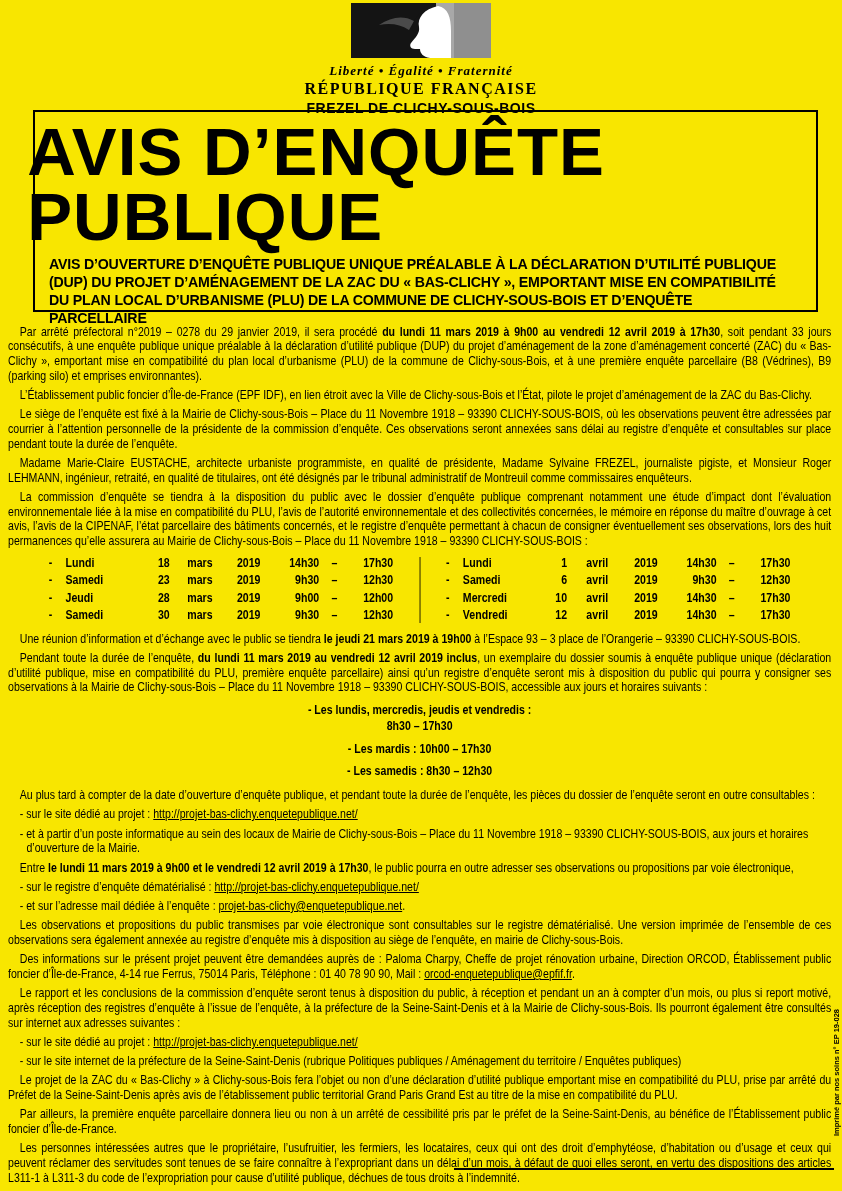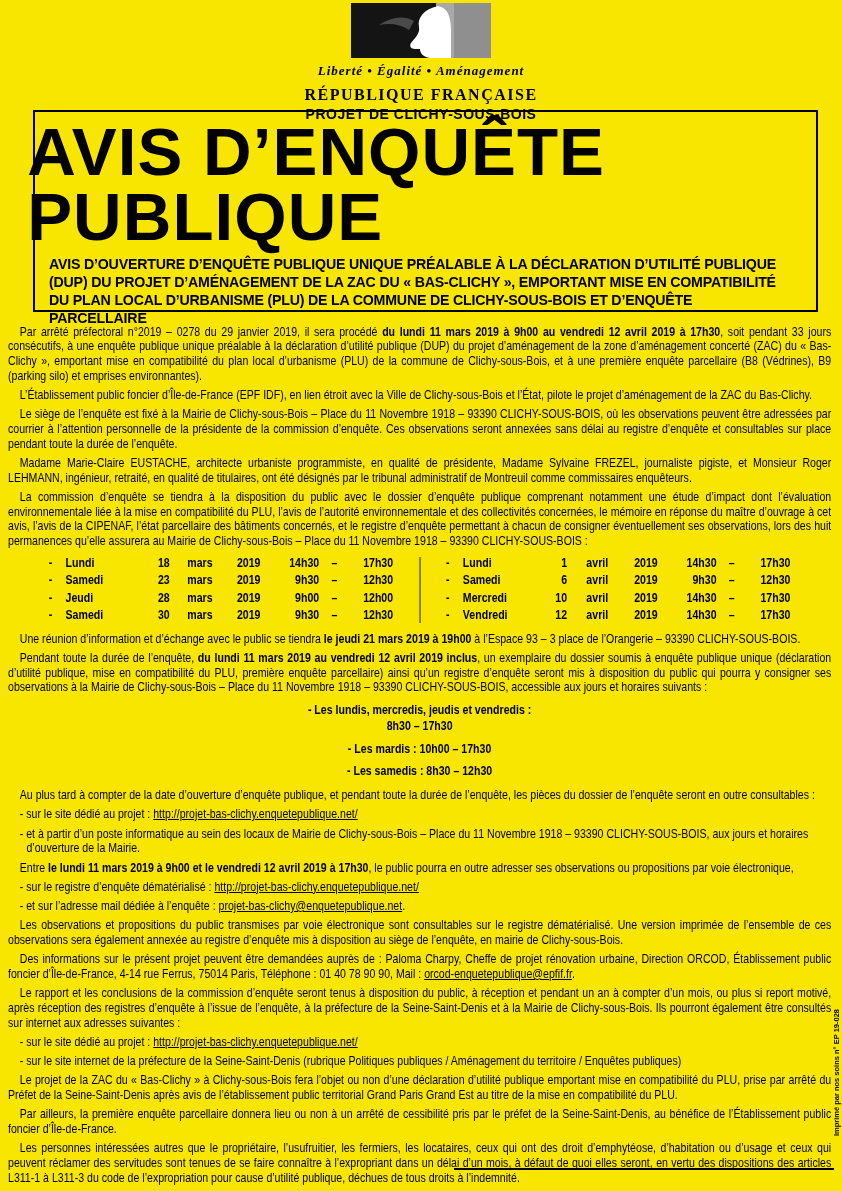--- a/index.html
+++ b/index.html
@@ -15,21 +15,21 @@
   .header { text-align: center; padding-top: 3px; }
   .logo-wrap { display:inline-block; line-height:0; }
   .motto {
     font-family: "Liberation Serif", serif;
     font-style: italic; font-weight: bold;
     font-size: 13px; letter-spacing: 1px; margin-top: 1px;
   }
   .republic {
     font-family: "Liberation Serif", serif;
     font-weight: bold; font-size: 16px; letter-spacing: 1.5px;
-    margin-top: 7px;
+    margin-top: 1px;
   }
   .commune {
     font-weight: bold; font-size: 14px; letter-spacing: .5px;
     margin-top: 2px;
   }
   
   .title-box {
     position: absolute; left: 33px; right: 24px; top: 110px;
     border: 2.5px solid #000;
     height: 198px;
@@ -101,23 +101,23 @@
     <span class="logo-wrap">
       <svg width="140" height="55" viewBox="0 0 140 55" aria-hidden="true">
         <rect x="0" y="0" width="85" height="55" fill="#141414"></rect>
         <rect x="85" y="0" width="55" height="55" fill="#8f8f8f"></rect>
         <rect x="85" y="0" width="18" height="55" fill="#a8a8a8"></rect>
         <path d="M28 22 C40 14 52 12 63 18 L58 27 C49 21 39 20 28 22 Z" fill="#4a4a4a"></path>
         <path d="M87 3 C73 6 66 15 68 24 C69 30 65 34 60 40 C58 43 60 46 64 46 L69 46 C69 50 72 54 79 55 L100 55 L100 28 C100 14 97 5 87 3 Z" fill="#ffffff"></path>
         <path d="M70 10 C62 16 60 24 63 30 L68 26 C66 21 67 15 70 10 Z" fill="#141414"></path>
       </svg>
     </span>
-    <div class="motto">Liberté • Égalité • Aménagement</div>
+    <div class="motto">Liberté • Égalité • Fraternité</div>
     <div class="republic">RÉPUBLIQUE FRANÇAISE</div>
-    <div class="commune">PROJET DE CLICHY-SOUS-BOIS</div>
+    <div class="commune">FREZEL DE CLICHY-SOUS-BOIS</div>
   </div>
 
   <div class="title-box">
     <div class="main-title">AVIS D’ENQUÊTE PUBLIQUE</div>
     <div class="subtitle">AVIS D’OUVERTURE D’ENQUÊTE PUBLIQUE UNIQUE PRÉALABLE À LA DÉCLARATION D’UTILITÉ PUBLIQUE (DUP) DU PROJET D’AMÉNAGEMENT DE LA ZAC DU « BAS-CLICHY », EMPORTANT MISE EN COMPATIBILITÉ DU PLAN LOCAL D’URBANISME (PLU) DE LA COMMUNE DE CLICHY-SOUS-BOIS ET D’ENQUÊTE PARCELLAIRE</div>
   </div>
 
   <div class="content" id="body-content">
       <p class="p"><span>Par arrêté préfectoral n°2019 – 0278 du 29 janvier 2019, il sera procédé </span><span class="b">du lundi 11 mars 2019 à 9h00 au vendredi 12 avril 2019 à 17h30</span><span>, soit pendant 33 jours consécutifs, à une enquête publique unique préalable à la déclaration d’utilité publique (DUP) du projet d’aménagement de la zone d’aménagement concerté (ZAC) du « Bas-Clichy », emportant mise en compatibilité du plan local d’urbanisme (PLU) de la commune de Clichy-sous-Bois, et à une première enquête parcellaire (B8 (Védrines), B9 (parking silo) et emprises environnantes).</span></p>
       <p class="p"><span>L’Établissement public foncier d’Île-de-France (EPF IDF), en lien étroit avec la Ville de Clichy-sous-Bois et l’État, pilote le projet d’aménagement de la ZAC du Bas-Clichy.</span></p>

